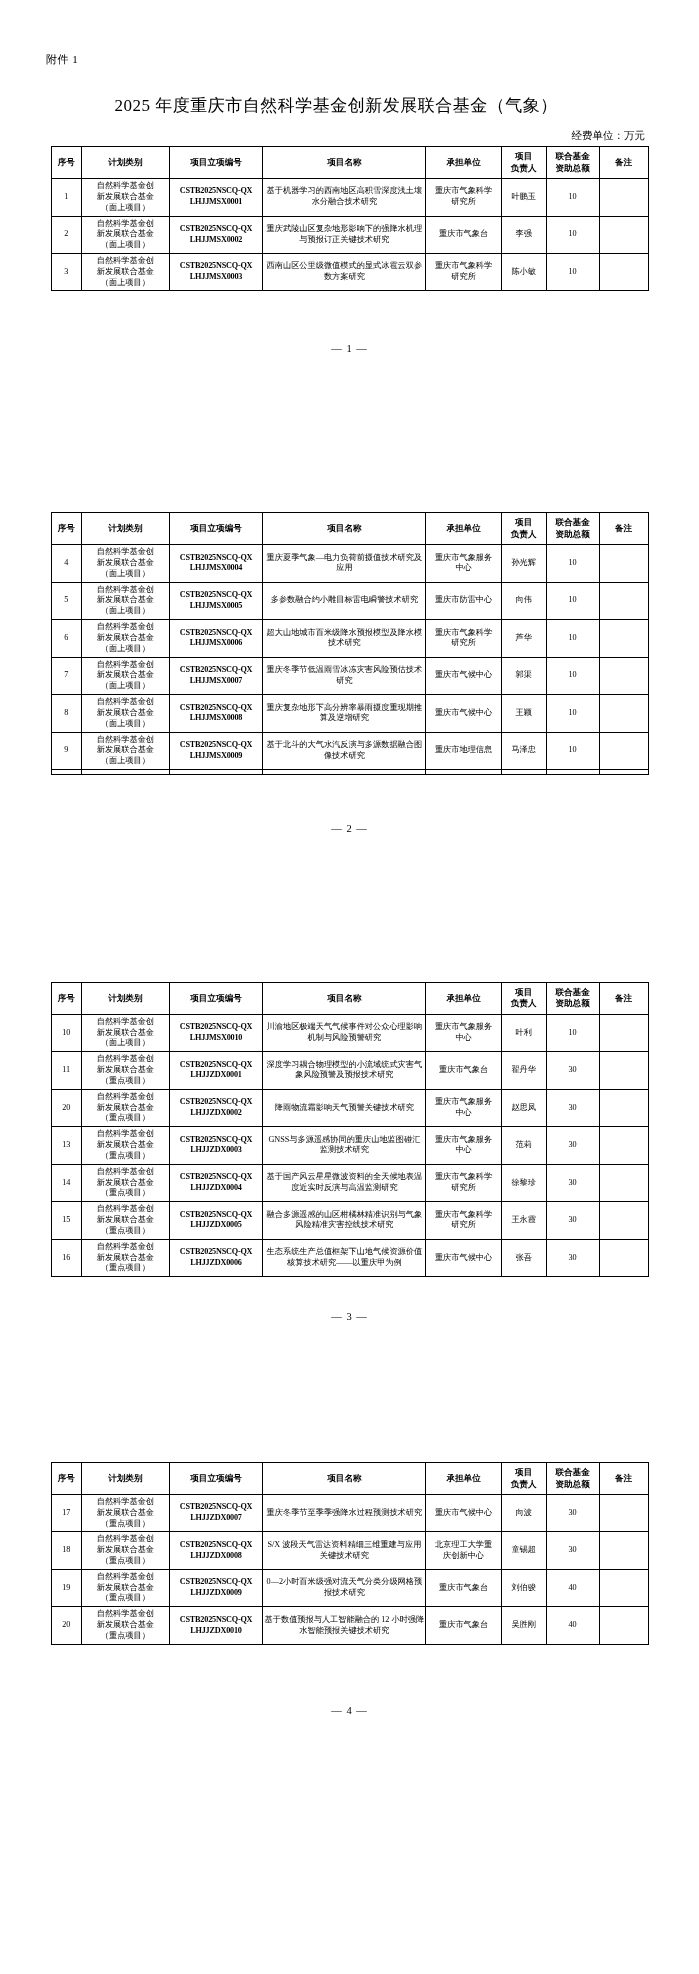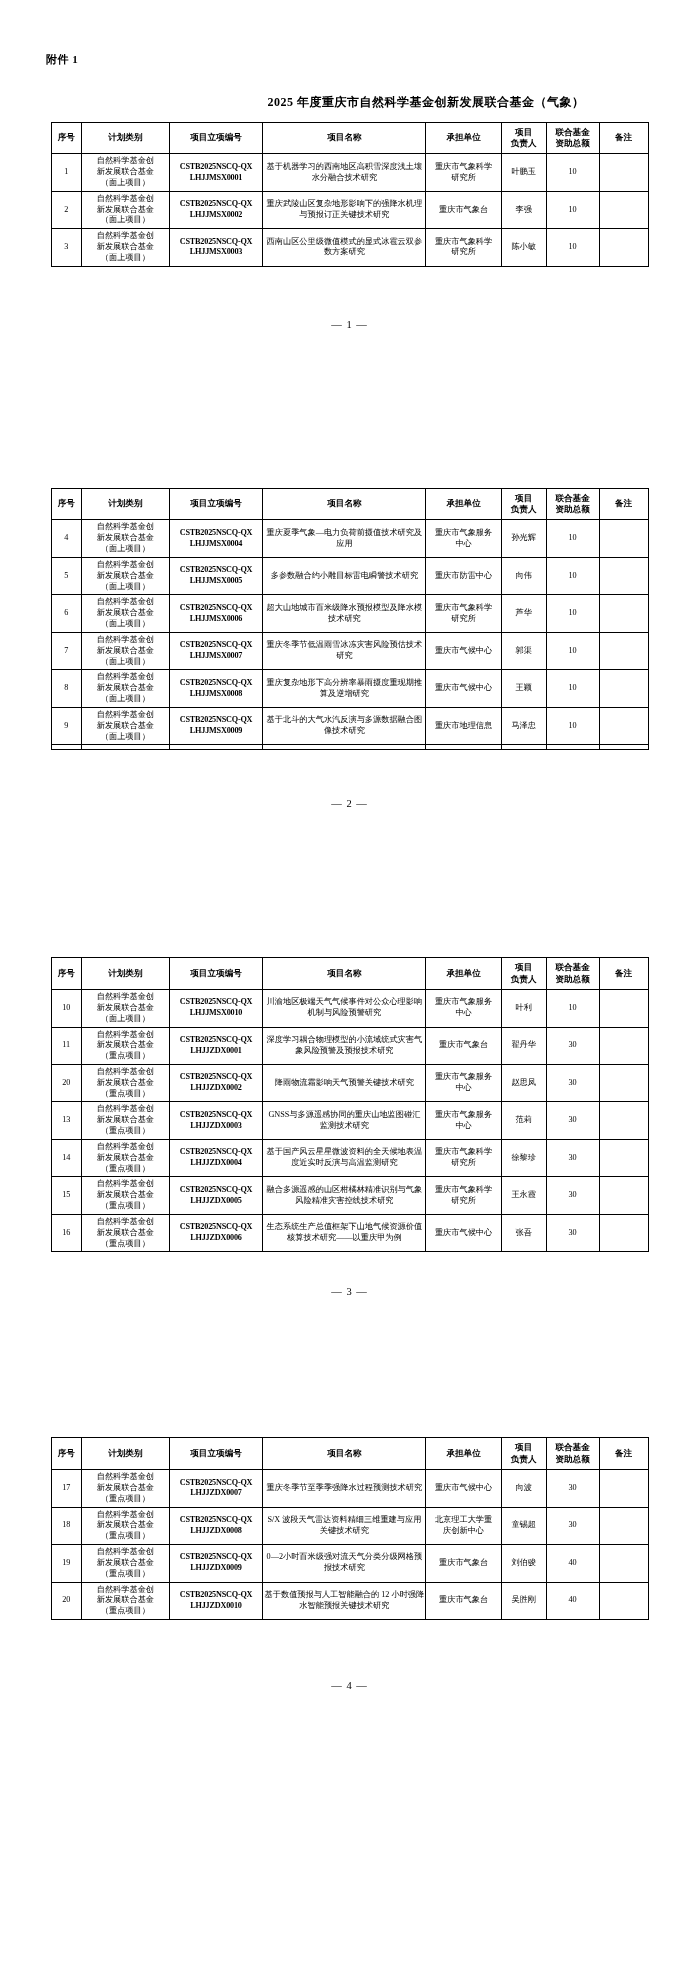--- a/index.html
+++ b/index.html
@@ -16,28 +16,28 @@
     width: 699px;
     position: relative;
     box-sizing: border-box;
   }
   .page-1 { padding: 52px 46px 0 46px; }
   .page-n { padding: 0 46px 0 46px; }
 
   .attach-label {
     font-size: 11px;
     font-family: "Liberation Serif", serif;
-    font-weight: bold;
+    font-weight: normal;
     margin-bottom: 26px;
     letter-spacing: 0.5px;
   }
   .doc-title {
-    text-align: right;
-    font-size: 12px;
-    font-weight: bold;
+    text-align: left;
+    font-size: 17px;
+    font-weight: normal;
     line-height: 1.55;
     letter-spacing: 0.5px;
     margin: 0 auto 10px auto;
     width: 470px;
   }
   .unit-note {
     text-align: right;
     font-size: 10.5px;
     margin: 0 8px 3px 0;
   }
@@ -99,20 +99,21 @@
   .bottom-pad { height: 24px; }
 </style>
 </head>
 <body>
 
 <div class="page page-1">
   <div class="attach-label">附件 1</div>
   <div class="doc-title">
     <div>2025 年度重庆市自然科学基金创新发展联合基金（气象）</div>
   </div>
+  <div class="unit-note">经费单位：万元</div>
 
   <table class="listing">
     <colgroup>
       <col class="col-seq">
         <col class="col-type">
         <col class="col-code">
         <col class="col-name">
       <col class="col-unit">
         <col class="col-head">
         <col class="col-amt">

